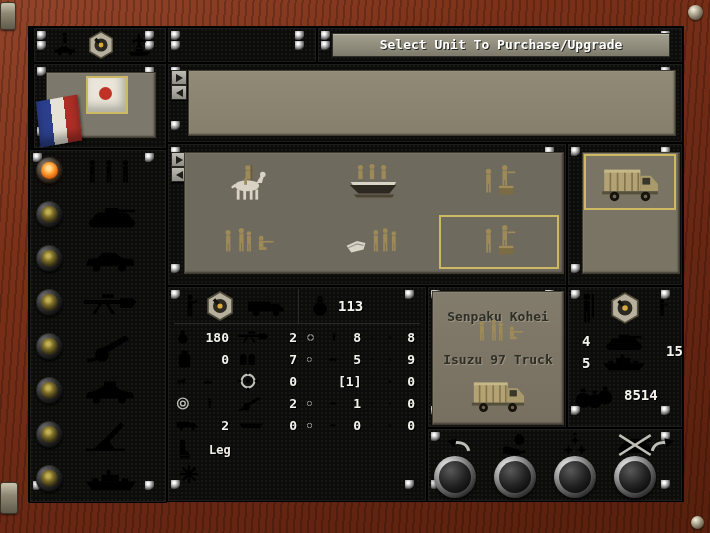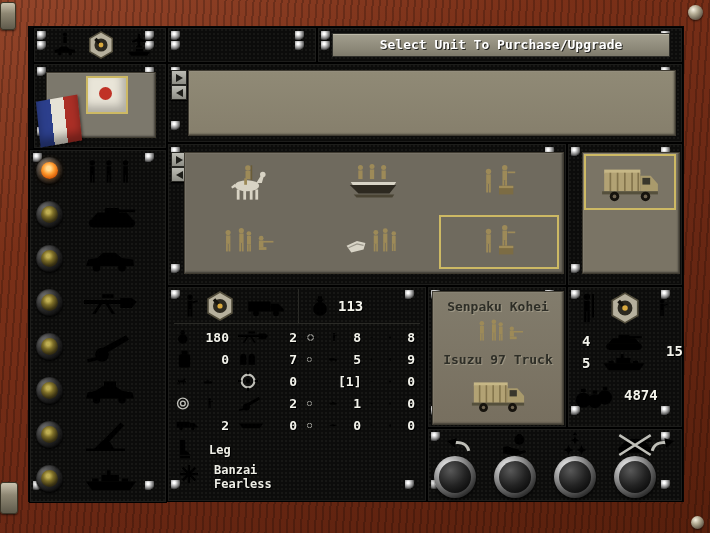--- a/index.html
+++ b/index.html
@@ -696,30 +696,26 @@
     <div style="position:absolute;left:8px;top:152px;display:flex;align-items:center;gap:18px;">
       <svg class="ic" width="15" height="21">
           <use href="#i-boot"></use>
         </svg>
       <span class="mono12">Leg</span>
     </div>
     <div style="position:absolute;left:12px;top:176px;display:flex;gap:16px;">
       <svg class="ic" width="18" height="18" style="margin-top:2px;color:#e8e8e0;">
           <use href="#i-star"></use>
         </svg>
-      <div>
-        <div class="mono12">Banzai</div>
-        <div class="mono12">Fearless</div>
-      </div>
     </div>
   </div>
 
   <div class="panel" style="left:428px;top:287px;width:138px;height:140px;">
     <div class="olive" style="left:4px;top:4px;width:130px;height:132px;background:linear-gradient(180deg,#827c6c,#776f5f);">
-      <div class="itxt" style="top:7px;">Senpaku Kohei</div>
+      <div class="itxt" style="top:17px;">Senpaku Kohei</div>
       <svg style="position:absolute;left:42px;top:24px;" width="48" height="32">
           <use href="#s-infantry-squad"></use>
         </svg>
       <div class="itxt" style="top:60px;">Isuzu 97 Truck</div>
       <svg style="position:absolute;left:36px;top:82px;" width="58" height="40">
           <use href="#s-truck"></use>
         </svg>
     </div>
   </div>
 
@@ -738,21 +734,21 @@
         <use href="#i-tank"></use>
       </svg>
     <span class="num" style="position:absolute;left:14px;top:68px;font-size:14px;">5</span>
     <svg class="ic" width="48" height="18" style="position:absolute;left:32px;top:66px;">
         <use href="#i-ship"></use>
       </svg>
     <span class="num" style="position:absolute;left:98px;top:56px;font-size:14px;">15</span>
     <svg class="ic" width="40" height="30" style="position:absolute;left:6px;top:92px;">
         <use href="#i-moneybags"></use>
       </svg>
-    <span class="num" style="position:absolute;left:56px;top:100px;font-size:14px;">4874</span>
+    <span class="num" style="position:absolute;left:56px;top:100px;font-size:14px;">8514</span>
   </div>
 
   <div class="panel" style="left:428px;top:429px;width:254px;height:72px;">
     <svg class="ic" width="32" height="17" style="position:absolute;left:11px;top:7px;">
         <use href="#i-undo-arrow"></use>
       </svg>
     <svg class="ic" width="28" height="22" style="position:absolute;left:73px;top:4px;">
         <use href="#i-hand-money"></use>
       </svg>
     <svg class="ic" width="26" height="24" style="position:absolute;left:134px;top:3px;">

